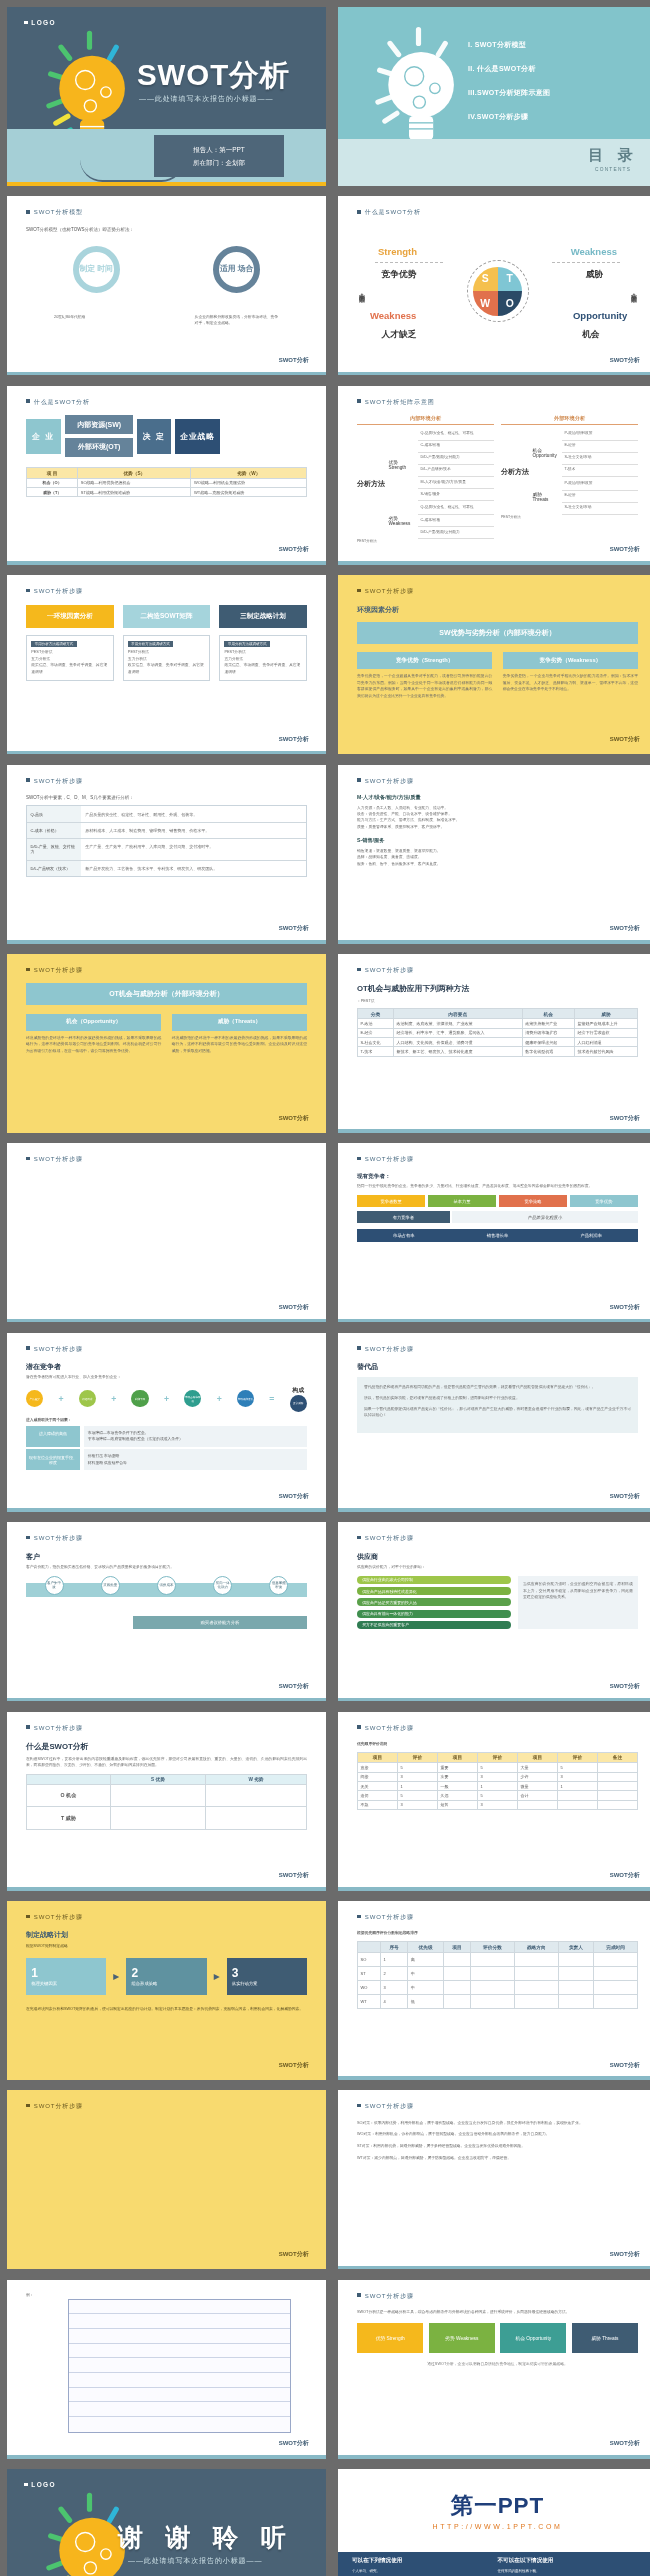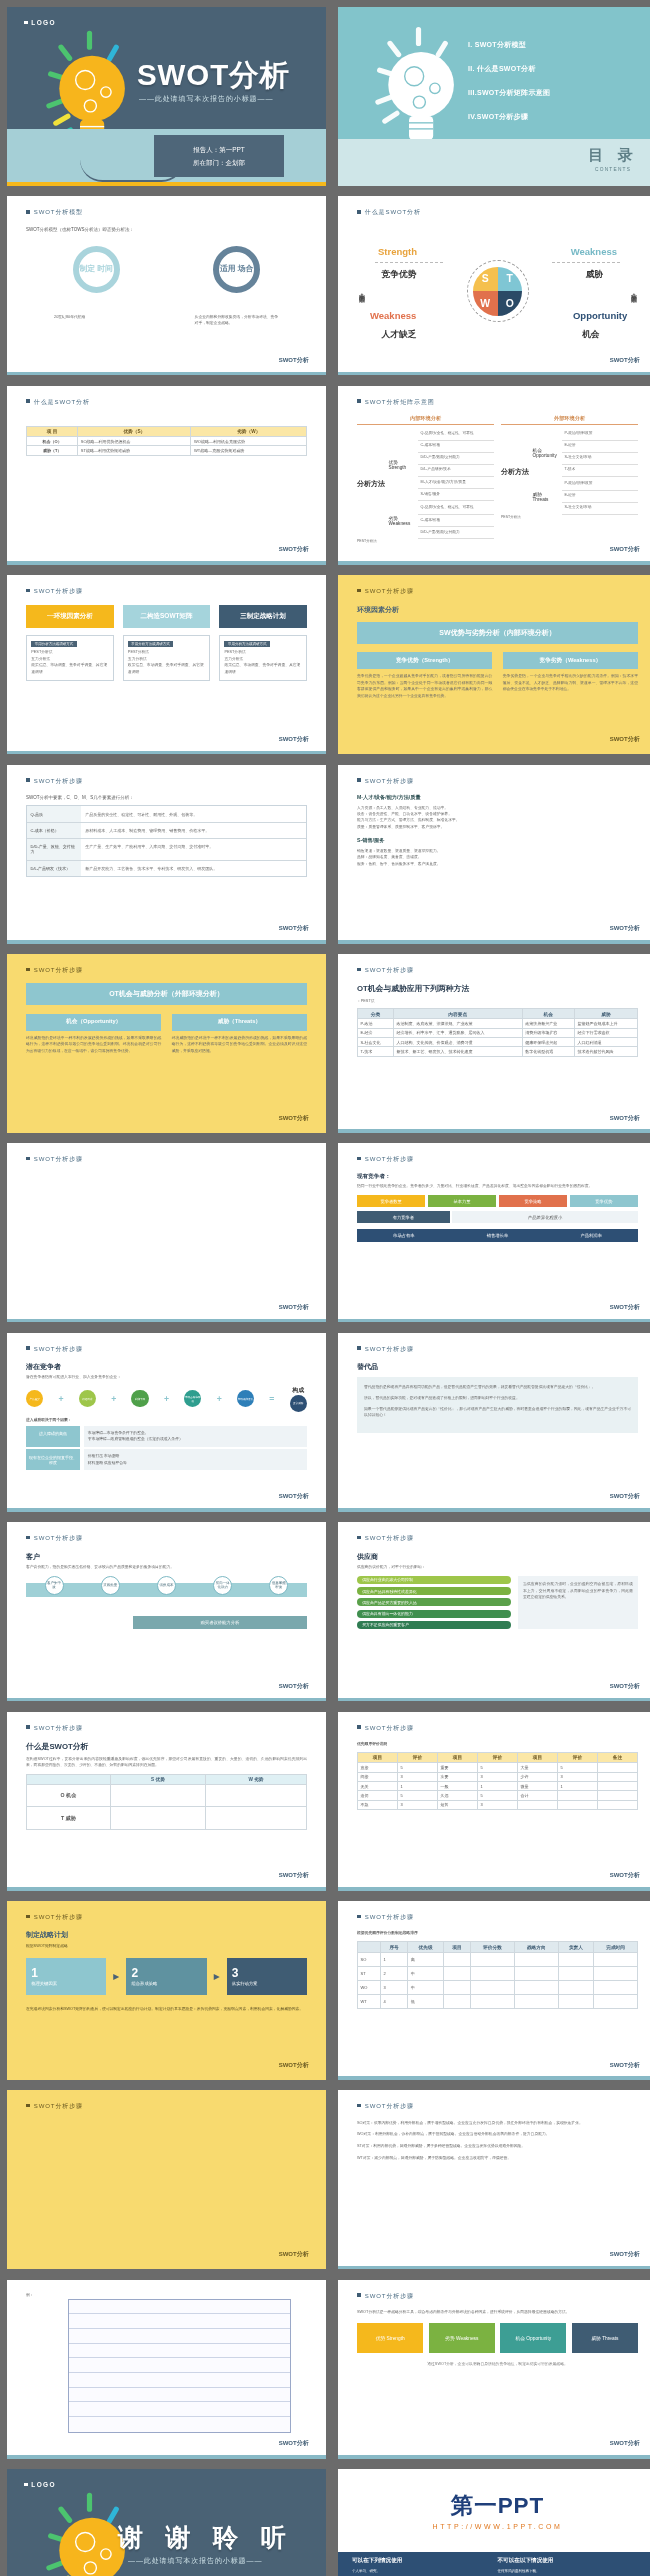--- a/index.html
+++ b/index.html
@@ -213,20 +213,29 @@
       </div>
       <div class="vtxt">企业外部因素</div>
     </div>
     <div class="ftr">SWOT分析</div>
     <div class="rule"></div>
   </div>
 
   <div class="slide">
     <div class="hdr"><span class="sq"></span><span>什么是SWOT分析</span></div>
     <div class="body">
+      <div class="row" style="align-items:center;gap:4.3px;">
+        <div style="background:#8ec6cf;color:#fff;font-size:7.8px;font-weight:bold;padding:12px 6px;letter-spacing:1.7px;">企 业</div>
+        <div style="flex:0 0 68px;display:flex;flex-direction:column;gap:4.3px;">
+          <div style="background:#65839a;color:#fff;font-size:7px;font-weight:bold;padding:4.3px 3.5px;text-align:center;">内部资源(SW)</div>
+          <div style="background:#65839a;color:#fff;font-size:7px;font-weight:bold;padding:4.3px 3.5px;text-align:center;">外部环境(OT)</div>
+        </div>
+        <div style="background:#4a6e8c;color:#fff;font-size:7.8px;font-weight:bold;padding:12px 5.2px;letter-spacing:1.7px;">决 定</div>
+        <div style="background:#2d4f74;color:#fff;font-size:7.8px;font-weight:bold;padding:12px 5.2px;letter-spacing:0.9px;">企业战略</div>
+      </div>
       <table class="tbl" style="margin-top:10.4px;">
         <tbody>
             <tr>
               <th>项  目</th>
               <th>优势（S）</th>
               <th>劣势（W）</th>
             </tr>
         <tr>
               <td style="text-align:center;font-weight:bold;">机会（O）</td>
               <td>SO战略—利用优势把握机会</td>

